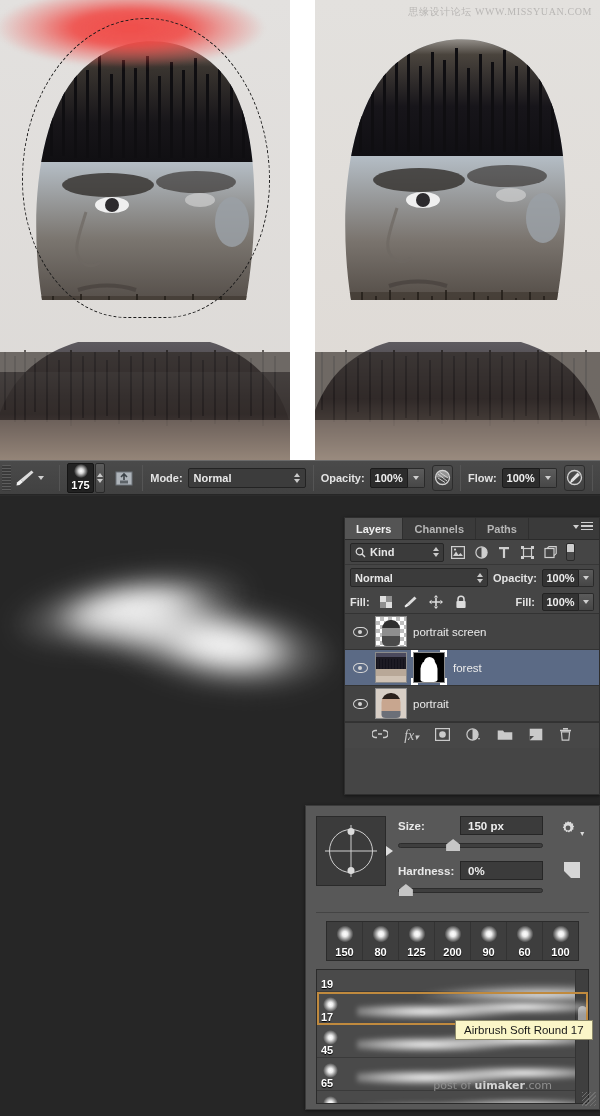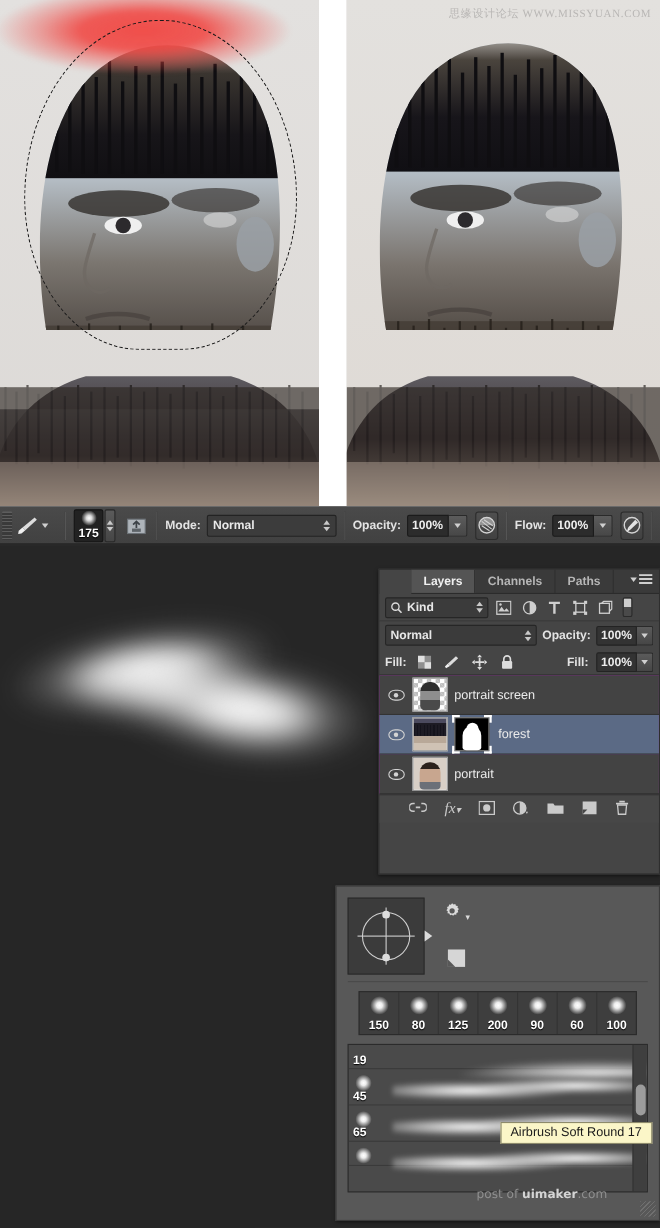--- a/index.html
+++ b/index.html
@@ -139,21 +139,21 @@
 
   
   .panel {
     position:absolute; background:#454545;
     border:1px solid #2e2e2e;
     box-shadow: 0 1px 3px rgba(0,0,0,.5);
   }
   .layers-panel { left:344px; top:517px; width:256px; height:278px; }
   .panel-tabs {
     height:22px; display:flex; align-items:stretch;
-    background:#3a3a3a; border-bottom:1px solid #2b2b2b; position:relative;margin-left:29px;
+    background:#3a3a3a; border-bottom:1px solid #2b2b2b; position:relative;
   }
   .ptab {
     padding:0 11px; display:flex;align-items:center;
     font-size:11px; font-weight:bold; color:#b6b6b6;
     border-right:1px solid #2f2f2f;
   }
   .ptab.active { background:#545454; color:#f0f0f0; }
   .panel-menu { position:absolute; right:6px; top:4px; display:flex; align-items:center; gap:2px; }
   .panel-menu .bars { width:12px; height:9px;
     background: repeating-linear-gradient(#cfcfcf 0 1.5px, transparent 1.5px 3.5px); }
@@ -906,20 +906,38 @@
     <div class="brush-top">
       <div class="brush-preview">
         <div class="bp-cross-h"></div>
           <div class="bp-cross-v"></div>
         <div class="bp-circle"></div>
         <div class="bp-node t"></div>
           <div class="bp-node b"></div>
         <div class="bp-arrow"></div>
       </div>
 
+      <div class="brush-fields">
+        <div class="bf-line">
+          <div class="bf-label">Size:</div>
+          <div class="bf-input">150 px</div>
+        </div>
+        <div class="slider">
+          <div class="slider-track"></div>
+          <div class="slider-thumb" id="sizeThumb" style="left: calc(38% - 7px);"></div>
+        </div>
+        <div class="bf-line">
+          <div class="bf-label">Hardness:</div>
+          <div class="bf-input">0%</div>
+        </div>
+        <div class="slider">
+          <div class="slider-track"></div>
+          <div class="slider-thumb" id="hardThumb" style="left: calc(2% - 2px);"></div>
+        </div>
+      </div>
 
       <div class="brush-side">
         <span>
           <svg width="16" height="16" viewBox="0 0 16 16">
             <path d="M8 1.2 l1.3 1.1 1.6-.5.6 1.6 1.7.2-.3 1.7 1.3 1.1-1.1 1.3.5 1.6-1.6.6-.2 1.7-1.7-.3-1.1 1.3-1.3-1.1-1.6.5-.6-1.6-1.7-.2.3-1.7-1.3-1.1 1.1-1.3-.5-1.6 1.6-.6.2-1.7 1.7.3z" fill="#dadada"></path>
             <circle cx="8" cy="8" r="2.4" fill="#585858"></circle>
           </svg>
           <span style="font-size:8px;color:#dadada">▾</span>
         </span>
         <span class="newbrush"></span>
@@ -962,20 +980,27 @@
     <div class="preset-list">
       <div class="pl-body">
 
         <div class="prow" style="height:22px">
           <div class="pn">19</div>
           <div class="stroke">
               <div class="stroke-top"></div>
             </div>
         </div>
 
+        <div class="prow sel">
+          <div class="pb"></div>
+          <div class="pn">17</div>
+          <div class="stroke">
+              <div class="stroke-a"></div>
+            </div>
+        </div>
 
         <div class="prow">
           <div class="pb"></div>
           <div class="pn">45</div>
           <div class="stroke">
               <div class="stroke-a"></div>
             </div>
         </div>
 
         <div class="prow">

